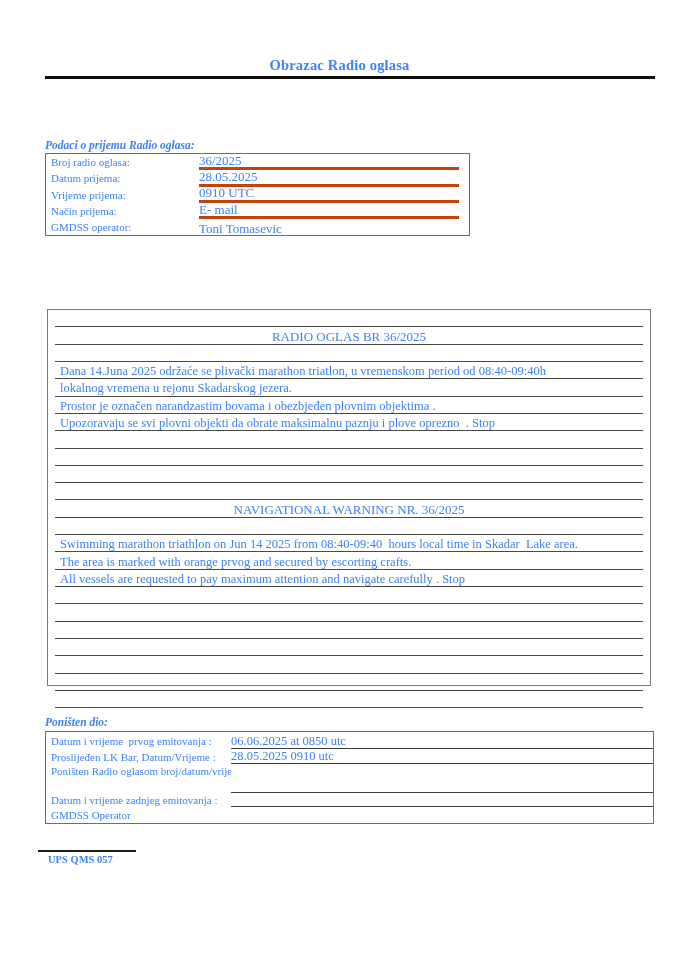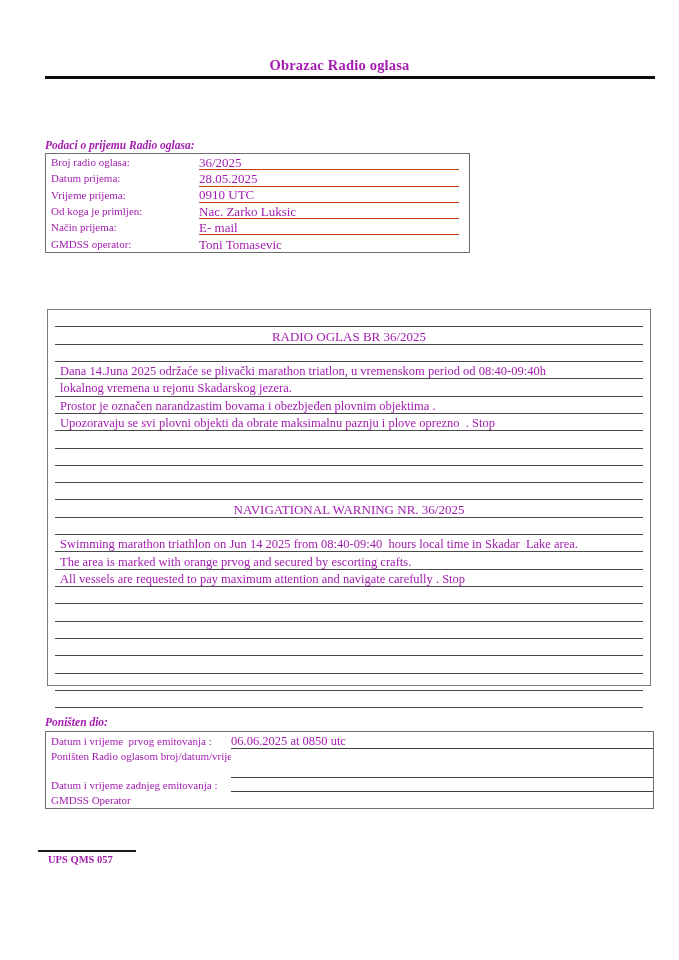--- a/index.html
+++ b/index.html
@@ -1,35 +1,35 @@
 <!DOCTYPE html>
 <html><head>
 <meta charset="utf-8">
 <style>
   html,body{margin:0;padding:0;background:#ffffff;}
   .page{
     position:relative;width:679px;height:960px;background:#ffffff;
-    font-family:"Liberation Serif", serif;color:#a21caf;overflow:hidden;border-radius:7px;
+    font-family:"Liberation Serif", serif;color:#3b82f6;overflow:hidden;border-radius:7px;
   }
   
   .doc-title{
     position:absolute;top:57px;left:0;width:679px;text-align:center;
     font-size:14.5px;font-weight:bold;letter-spacing:.2px;
   }
   .title-rule{position:absolute;top:76px;left:45px;width:610px;height:3px;background:#0d0d0d;}
   
   .sec-heading{position:absolute;font-size:11.5px;font-weight:bold;font-style:italic;white-space:pre;}
   #h-reception{left:45px;top:139px;}
   #h-content{left:45px;top:309px;margin-left:37px;}
   #h-official{left:45px;top:716px;}
   
   .rx-table{position:absolute;left:45px;top:153px;width:423px;border:1px solid #6e6e6e;background:#fff;}
   .rx-row{display:flex;height:16.3px;}
   .rx-label{width:148px;padding-left:5px;font-size:11px;display:flex;align-items:center;white-space:pre;}
-  .rx-value{width:260px;border-bottom:1px solid #c2410c;font-size:13px;display:flex;align-items:flex-end;line-height:1.05;white-space:pre;overflow:hidden;}
+  .rx-value{width:260px;border-bottom:3px solid #c2410c;font-size:13px;display:flex;align-items:flex-end;line-height:1.05;white-space:pre;overflow:hidden;}
   .rx-row:last-child .rx-value{border-bottom:none;}
   .rx-spacer{flex:1;}
   
   .content-box{position:absolute;left:47px;top:309px;width:604px;height:377px;border:1.5px solid #7a7a7a;background:#fff;box-sizing:border-box;}
   .line{height:16.32px;margin:0 7px;border-bottom:1px solid #4a4a4a;font-size:12.5px;display:flex;align-items:flex-end;padding:0 5px;white-space:pre;overflow:hidden;line-height:1.05;}
   .line.center{justify-content:center;font-size:13px;}
   
   .of-table{position:absolute;left:45px;top:731px;width:607px;border:1px solid #6e6e6e;background:#fff;}
   .of-row{display:flex;}
   .of-label{width:180px;padding-left:5px;font-size:11px;display:flex;align-items:center;white-space:pre;overflow:hidden;}
@@ -57,25 +57,20 @@
       <div class="rx-spacer"></div>
     </div>
     <div class="rx-row">
       <div class="rx-label">Datum prijema:</div>
       <div class="rx-value">28.05.2025</div>
       <div class="rx-spacer"></div>
     </div>
     <div class="rx-row">
       <div class="rx-label">Vrijeme prijema:</div>
       <div class="rx-value">0910 UTC</div>
-      <div class="rx-spacer"></div>
-    </div>
-    <div class="rx-row">
-      <div class="rx-label">Od koga je primljen:</div>
-      <div class="rx-value">Nac. Zarko Luksic</div>
       <div class="rx-spacer"></div>
     </div>
     <div class="rx-row">
       <div class="rx-label">Način prijema:</div>
       <div class="rx-value">E- mail</div>
       <div class="rx-spacer"></div>
     </div>
     <div class="rx-row">
       <div class="rx-label">GMDSS operator:</div>
       <div class="rx-value">Toni Tomasevic</div>
@@ -111,20 +106,24 @@
     <div class="line"></div>
   </div>
 
   <div id="h-official" class="sec-heading">Poništen dio:</div>
 
   <div class="of-table">
     <div class="of-row h17">
       <div class="of-label">Datum i vrijeme  prvog emitovanja :</div>
       <div class="of-value u">06.06.2025 at 0850 utc</div>
     </div>
+    <div class="of-row h15">
+      <div class="of-label">Proslijeđen LK Bar, Datum/Vrijeme :</div>
+      <div class="of-value u">28.05.2025 0910 utc</div>
+    </div>
     <div class="of-row h14">
       <div class="of-label">Poništen Radio oglasom broj/datum/vrijeme</div>
       <div class="of-value"></div>
     </div>
     <div class="of-row h15">
       <div class="of-label"></div>
       <div class="of-value u"></div>
     </div>
     <div class="of-row h14">
       <div class="of-label">Datum i vrijeme zadnjeg emitovanja :</div>

